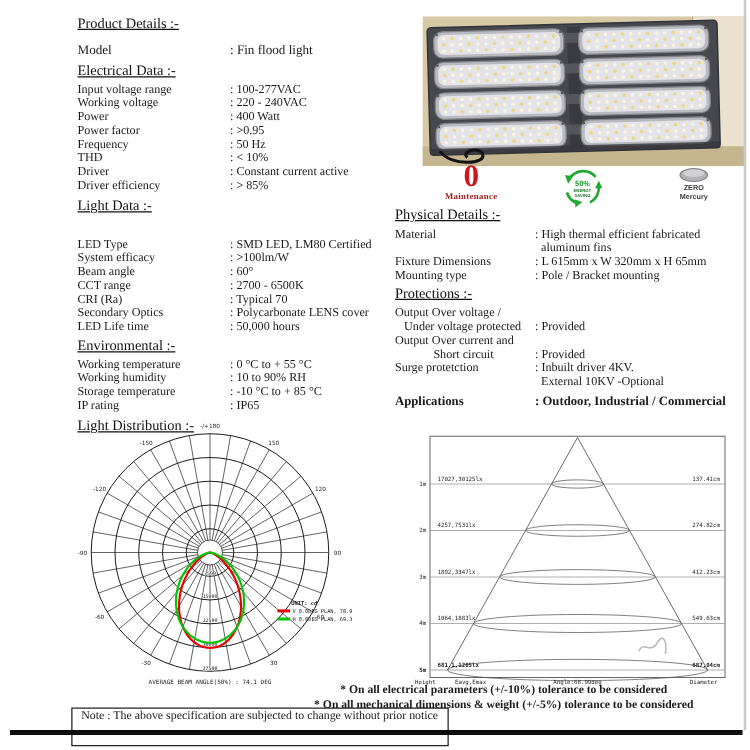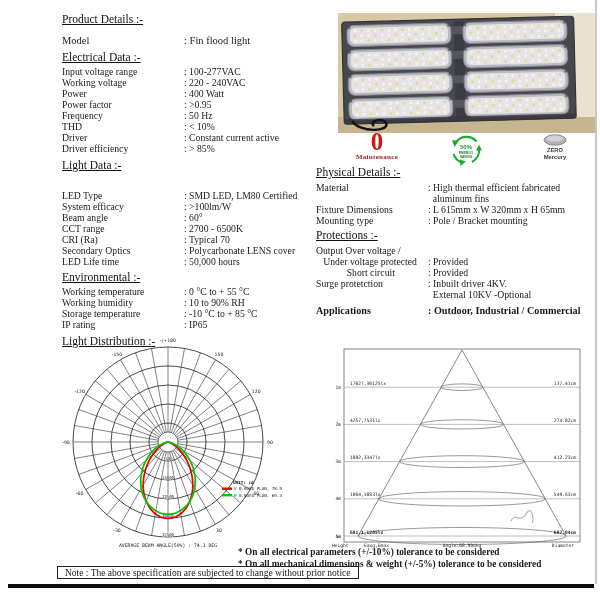--- a/index.html
+++ b/index.html
@@ -27,25 +27,25 @@
   .srow.bold{font-weight:bold}
   .rows-app{margin-top:5px}
   .rows-app .srow{font-size:10.2px}
   .photo-box{position:absolute;left:338px;top:13px;width:258px;height:120px}
   .badges{position:absolute;left:338px;top:131px;width:256px;display:flex;justify-content:space-between}
   .badge{width:78px;text-align:center}
   .badge .zero{display:block;font-size:25px;line-height:22px;font-weight:bold;color:#d01717}
   .badge .blabel{display:block;font-size:7px;font-weight:bold;color:#9e1b1b;letter-spacing:.3px}
   .polar-svg{position:absolute;left:30px;top:338px}
   .aai-svg{position:absolute;left:330px;top:346px}
-  .footnote{position:absolute;right:32px;font-size:9.3px;font-weight:bold;text-align:left;width:330px}
+  .footnote{position:absolute;right:32px;font-size:9.3px;font-weight:bold;text-align:center;width:330px}
   .fn1{top:547px}
   .fn2{top:559px}
   .note-box{position:absolute;left:57px;top:566px;border:1.2px solid #222;
-            padding:1px 7px 0;font-size:9.5px;white-space:nowrap}
+            padding:1px 7px 18px;font-size:9.5px;white-space:nowrap}
   .bottom-line{position:absolute;left:8px;width:586px;top:584px;height:3.5px;background:#0e0e0e}
   .page-edge{position:absolute;left:595px;top:0;width:1.5px;height:584px;background:#c9c9c9}
   .scribble{position:absolute;left:508px;top:506px}
 </style>
 </head>
 <body>
 
 <div class="page">
 
   <div class="col col-left">
@@ -587,20 +587,24 @@
     <div>
         <div class="srow">
           <span class="lab">Output Over voltage /</span>
           <span class="val"></span>
         </div>
         <div class="srow">
           <span class="lab">   Under voltage protected</span>
           <span class="val">: Provided</span>
         </div>
         <div class="srow">
+          <span class="lab">Output Over current and</span>
+          <span class="val"></span>
+        </div>
+        <div class="srow">
           <span class="lab ra">Short circuit </span>
           <span class="val">: Provided</span>
         </div>
         <div class="srow">
           <span class="lab">Surge protetction</span>
           <span class="val">: Inbuilt driver 4KV.</span>
         </div>
         <div class="srow">
           <span class="lab"></span>
           <span class="val">  External 10KV -Optional</span>

